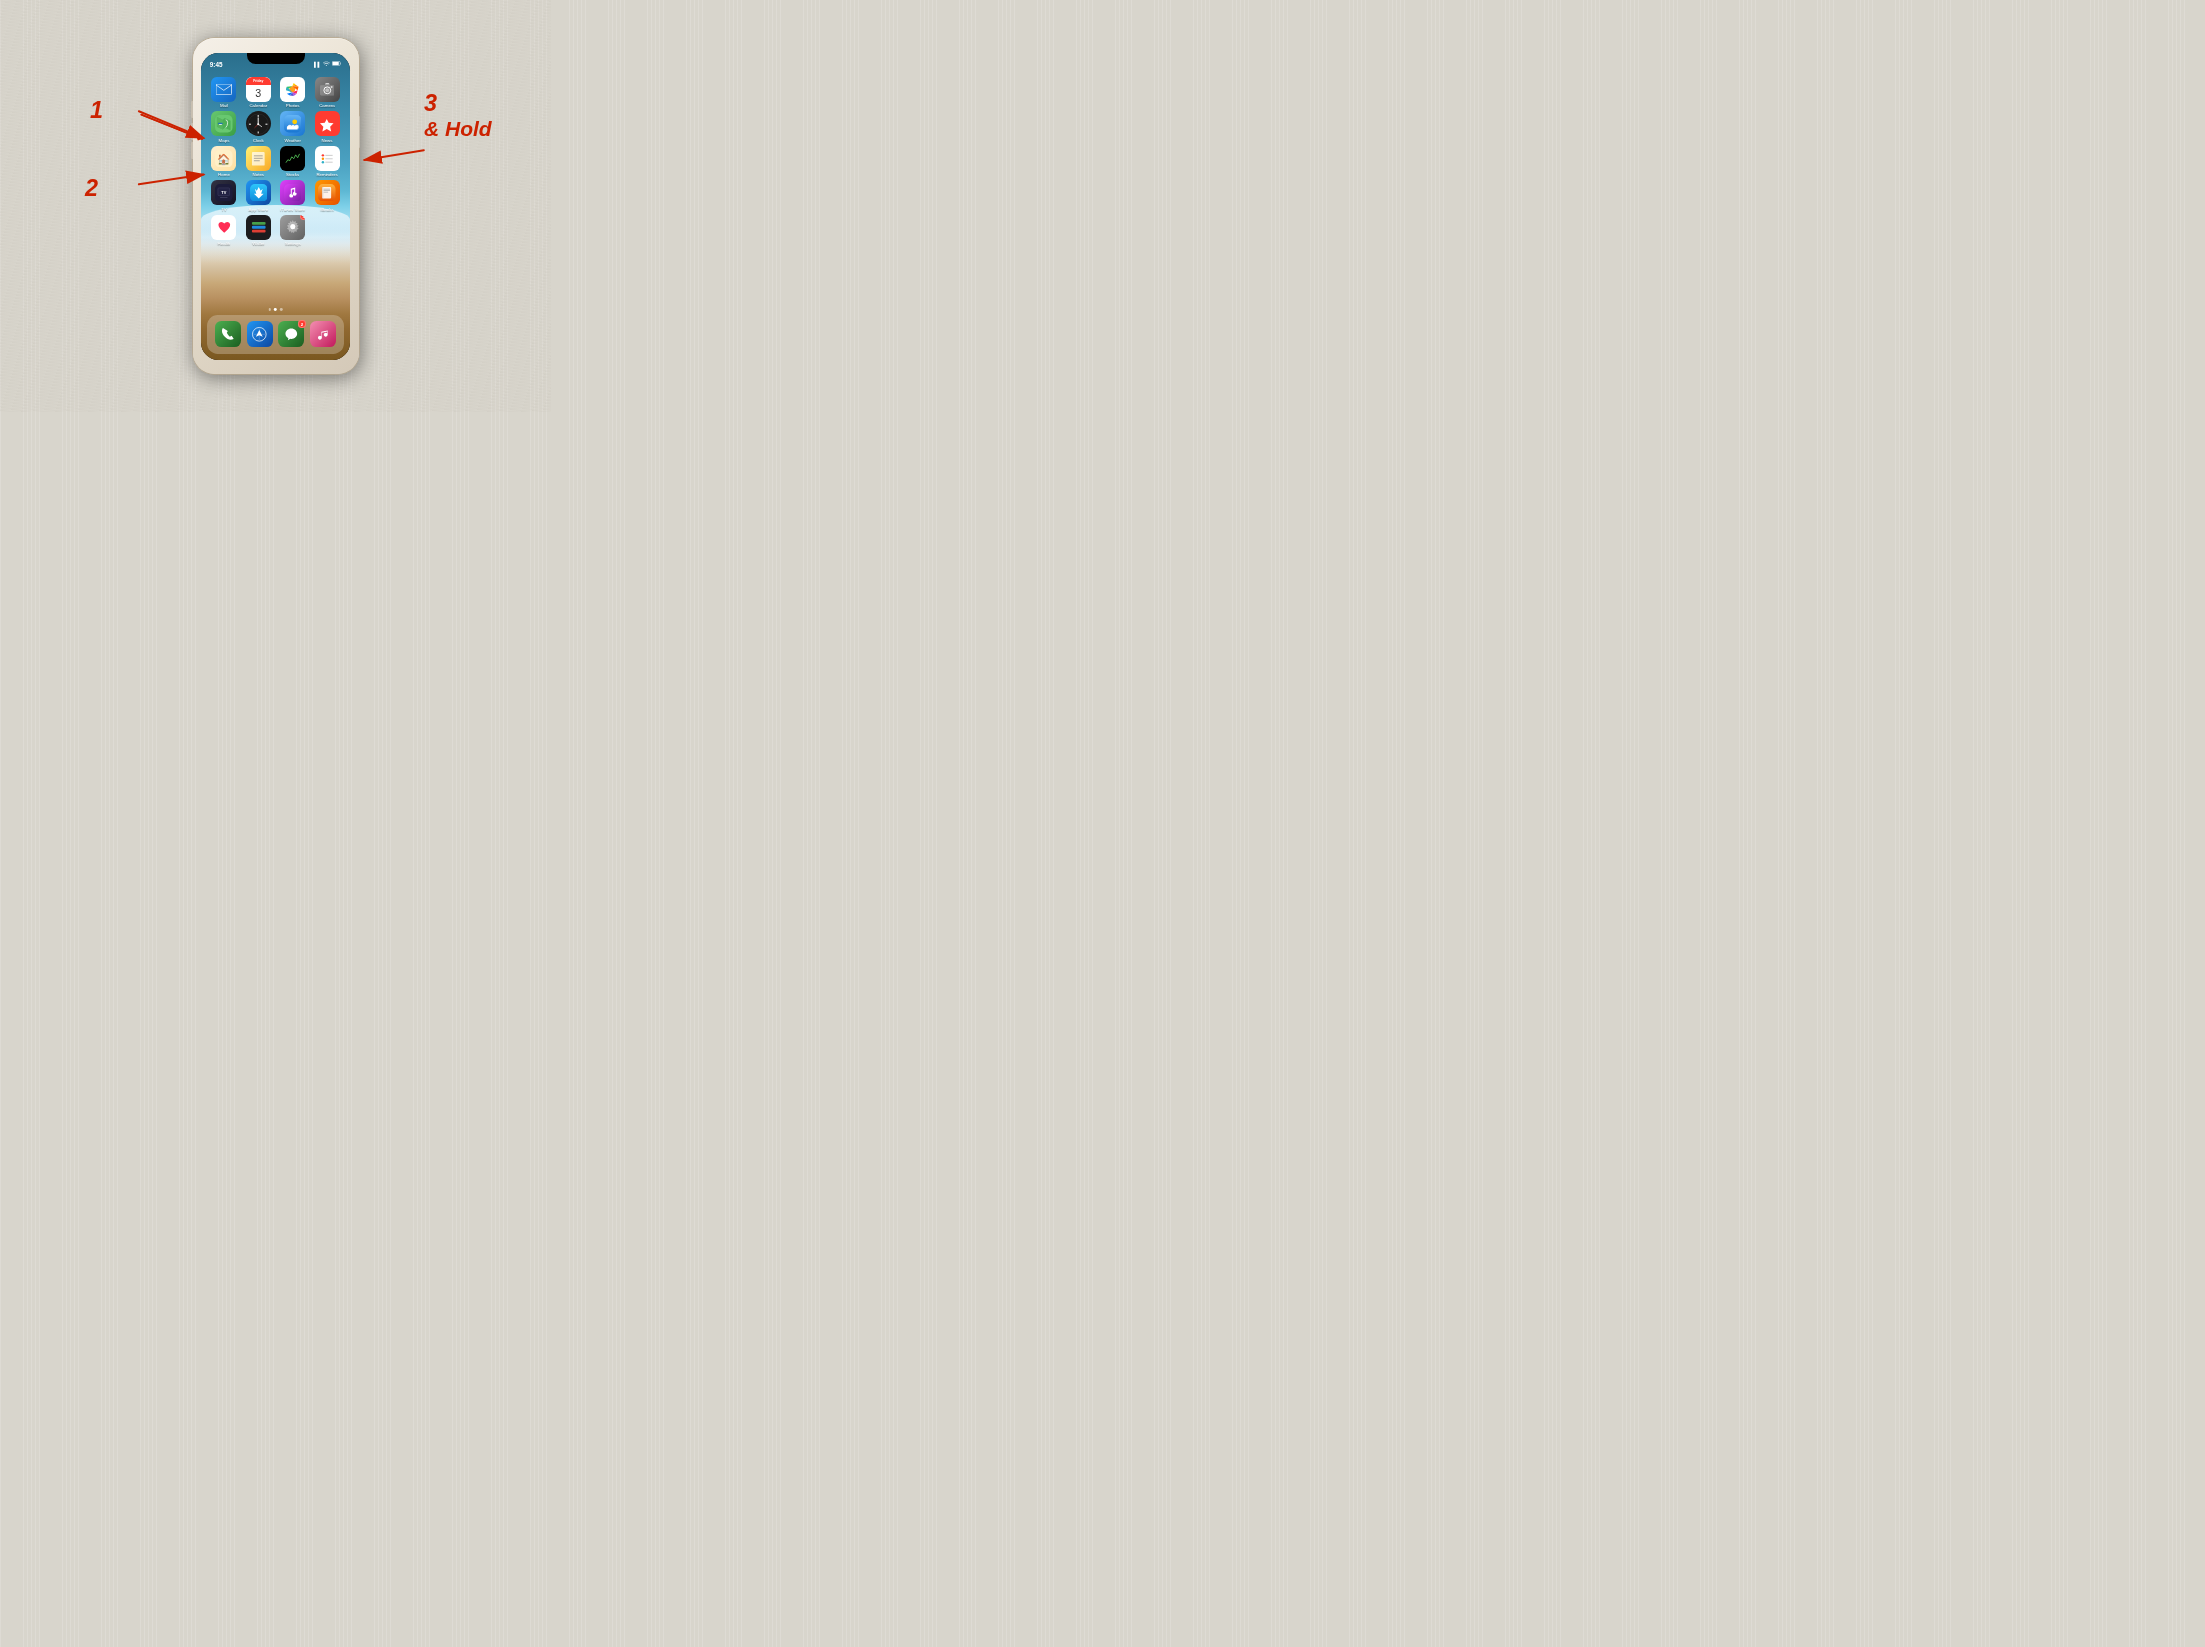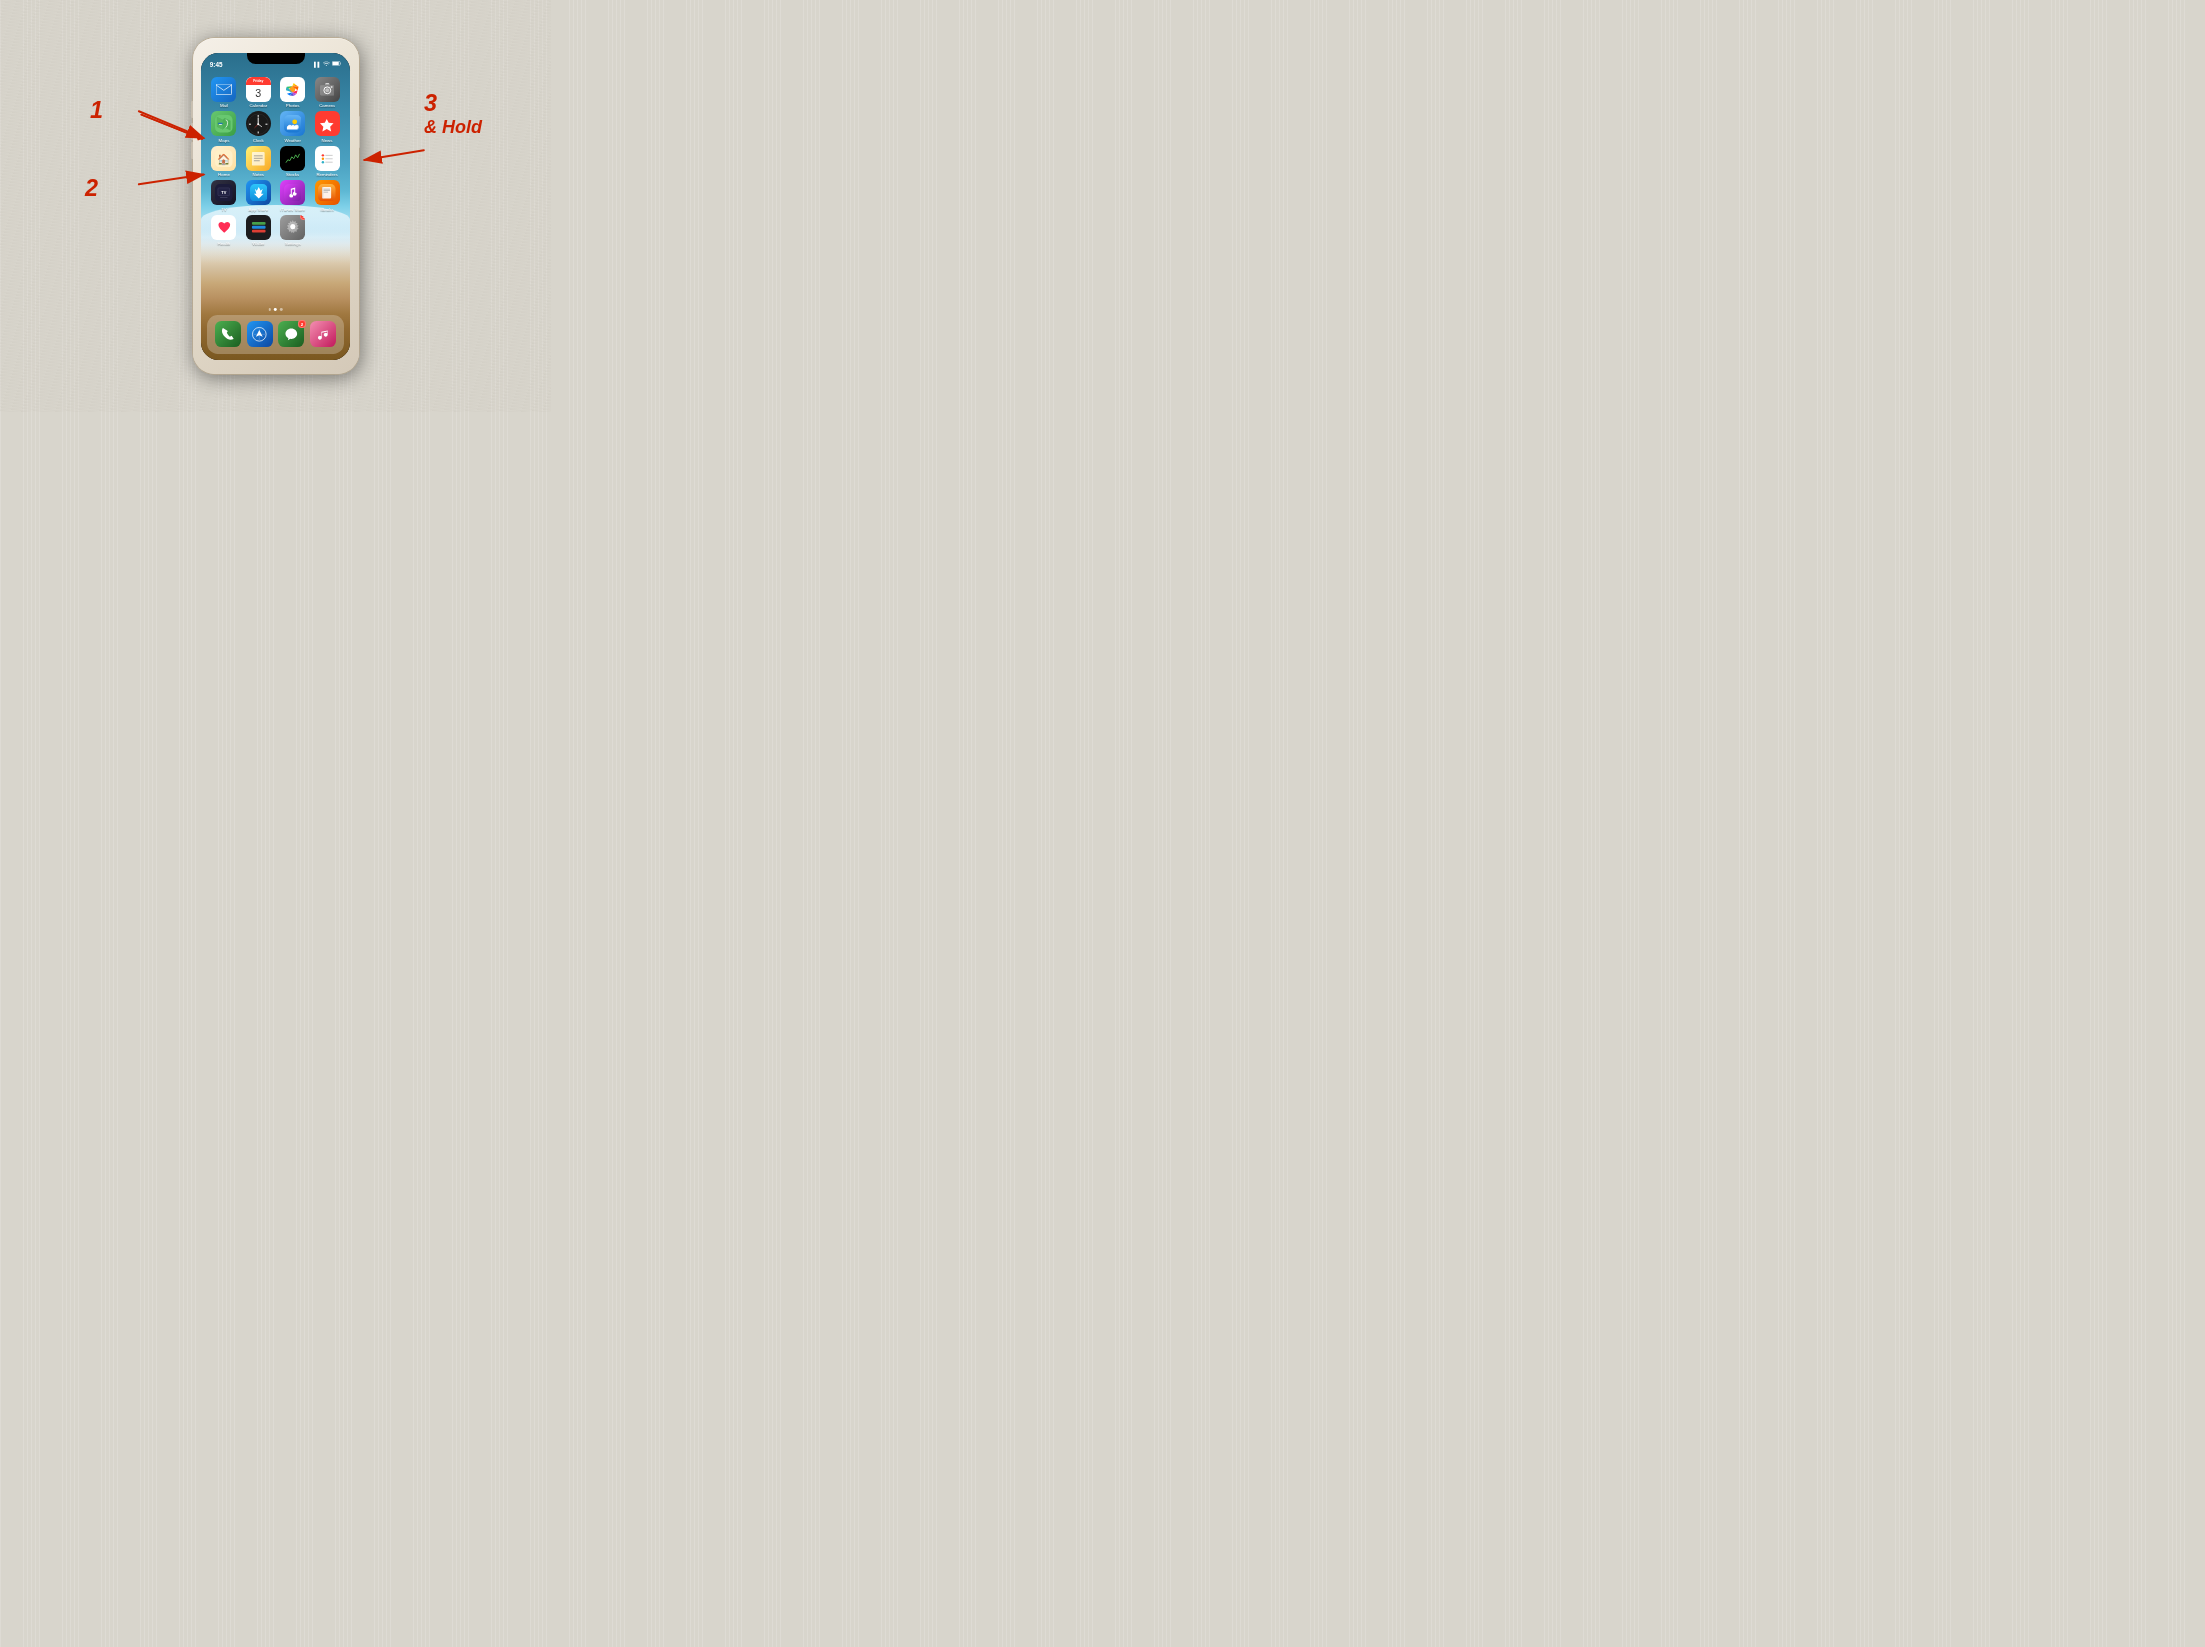--- a/index.html
+++ b/index.html
@@ -41,21 +41,21 @@
       color: #cc2200;
       font-size: 17.5px;
       font-weight: 900;
       z-index: 100;
       font-style: italic;
     }
 
     .annotation-1 { left: 90px; top: 97px; font-size: 23.4px; }
     .annotation-2 { left: 85px; top: 175px; font-size: 23.4px; }
     .annotation-3 { left: 424px; top: 90px; font-size: 23.4px; }
-    .annotation-hold { left: 424px; top: 117px; font-size: 18px; font-style: italic; }
+    .annotation-hold { left: 424px; top: 117px; font-size: 21px; font-style: italic; }
 
     
     .arrows-svg {
       position: absolute;
       top: 0; left: 0;
       width: 100%; height: 100%;
       z-index: 99;
       pointer-events: none;
     }
 

